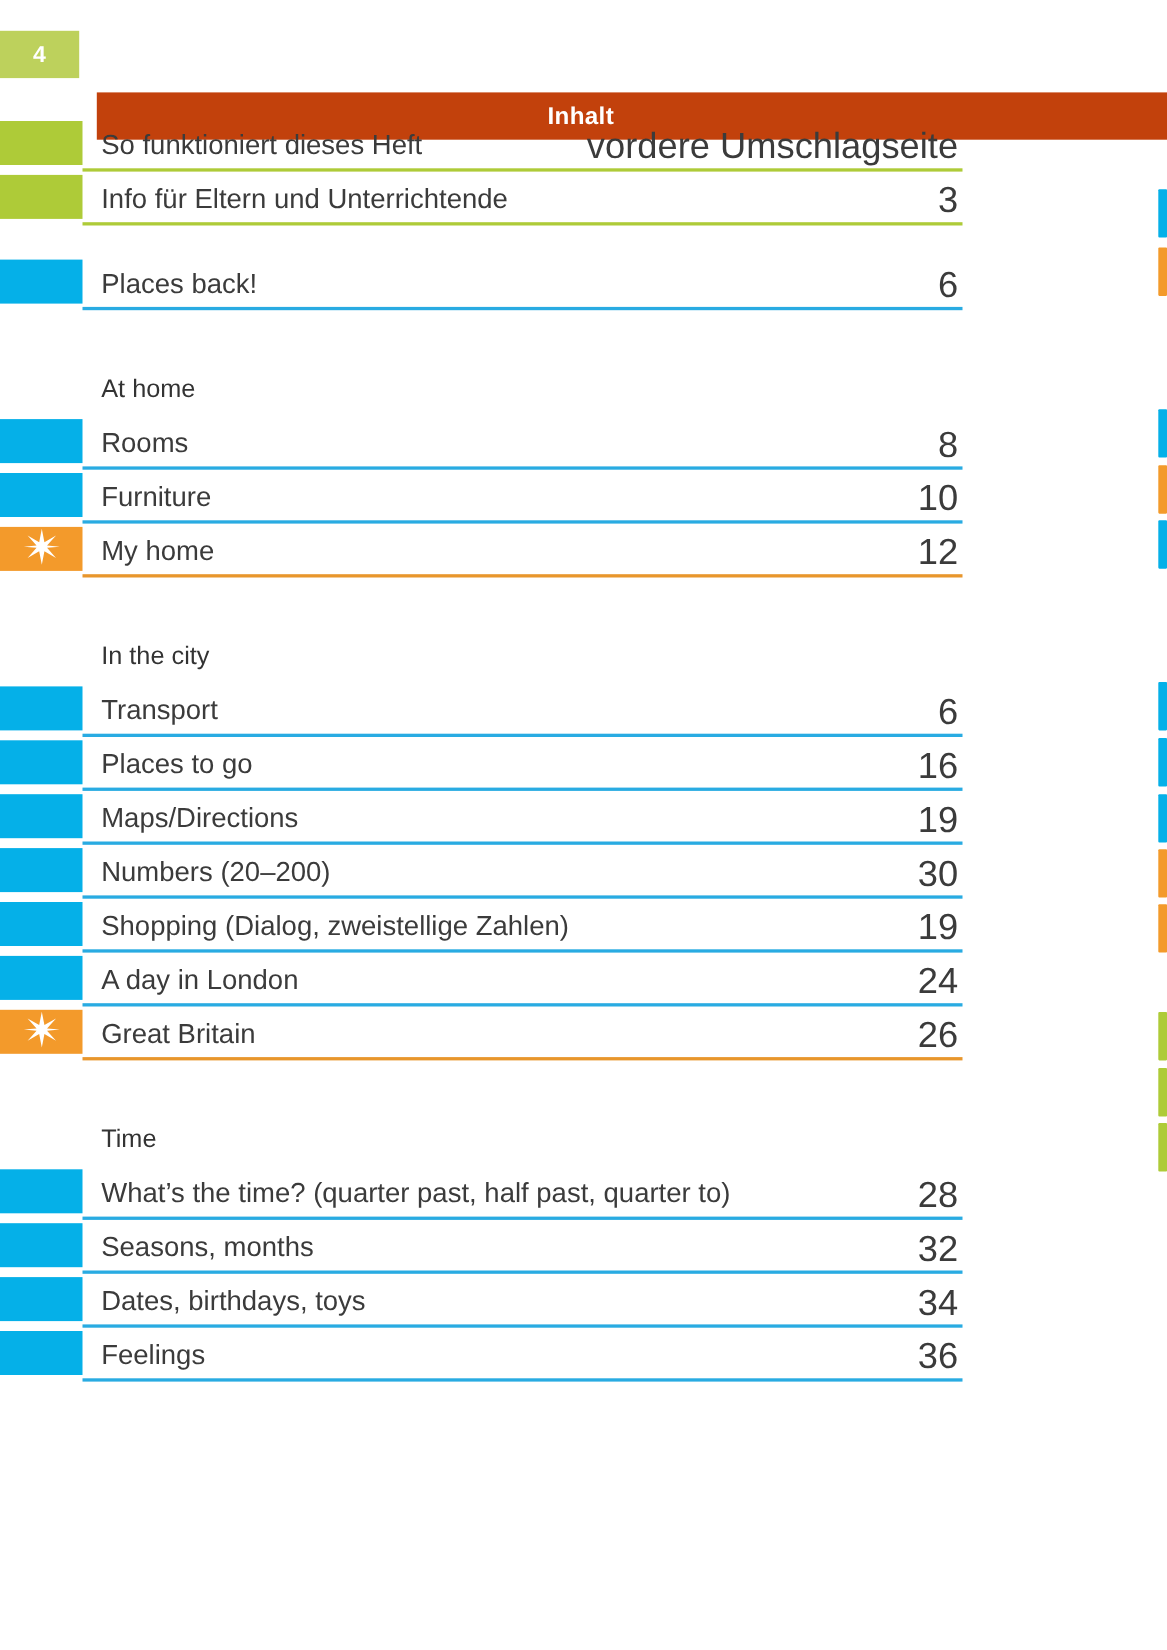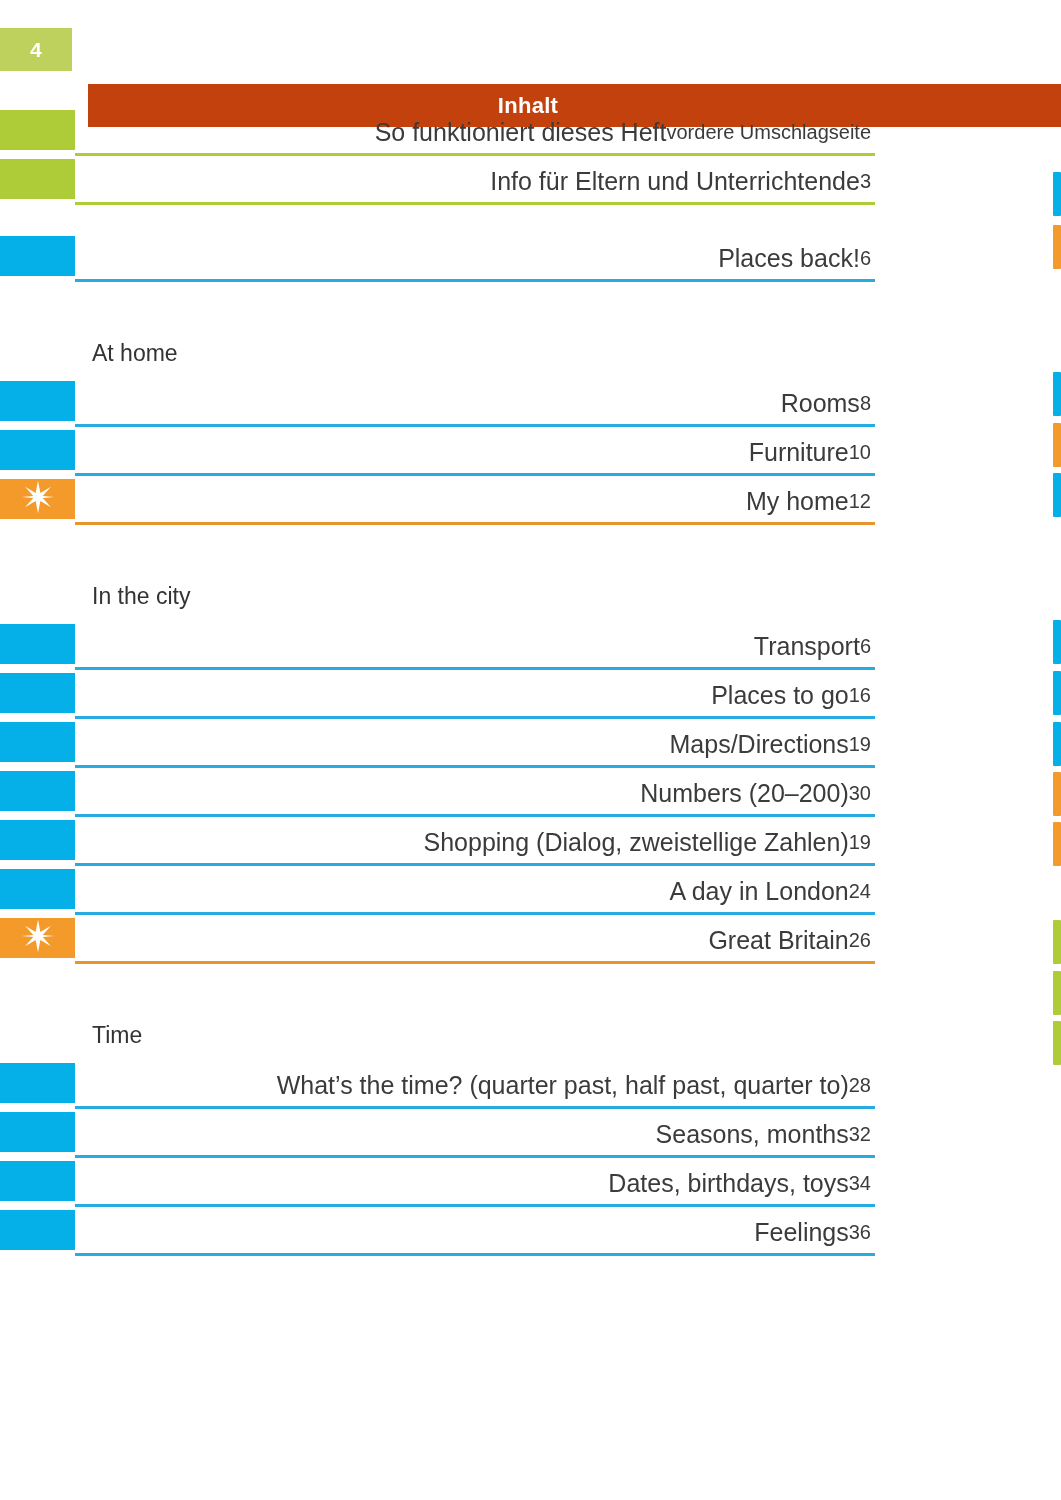--- a/index.html
+++ b/index.html
@@ -85,31 +85,31 @@
     justify-content: center;
   }
   .toc-row .row-body {
     position: absolute;
     left: 75px;
     right: 0;
     top: 0;
     bottom: 0;
     display: flex;
     align-items: center;
-    justify-content: flex-end;
+    justify-content: space-between;
     padding: 0 4px 0 17px;
     box-sizing: border-box;
   }
   .toc-row .title {
     font-size: 25px;
     color: #3b3b3b;
     white-space: nowrap;
   }
   .toc-row .page {
-    font-size: 20px;
+    font-size: 33px;
     color: #3b3b3b;
     white-space: nowrap;
   }
   .toc-row .rule {
     position: absolute;
     left: 75px;
     right: 0;
     bottom: 1px;
     height: 3px;
   }

